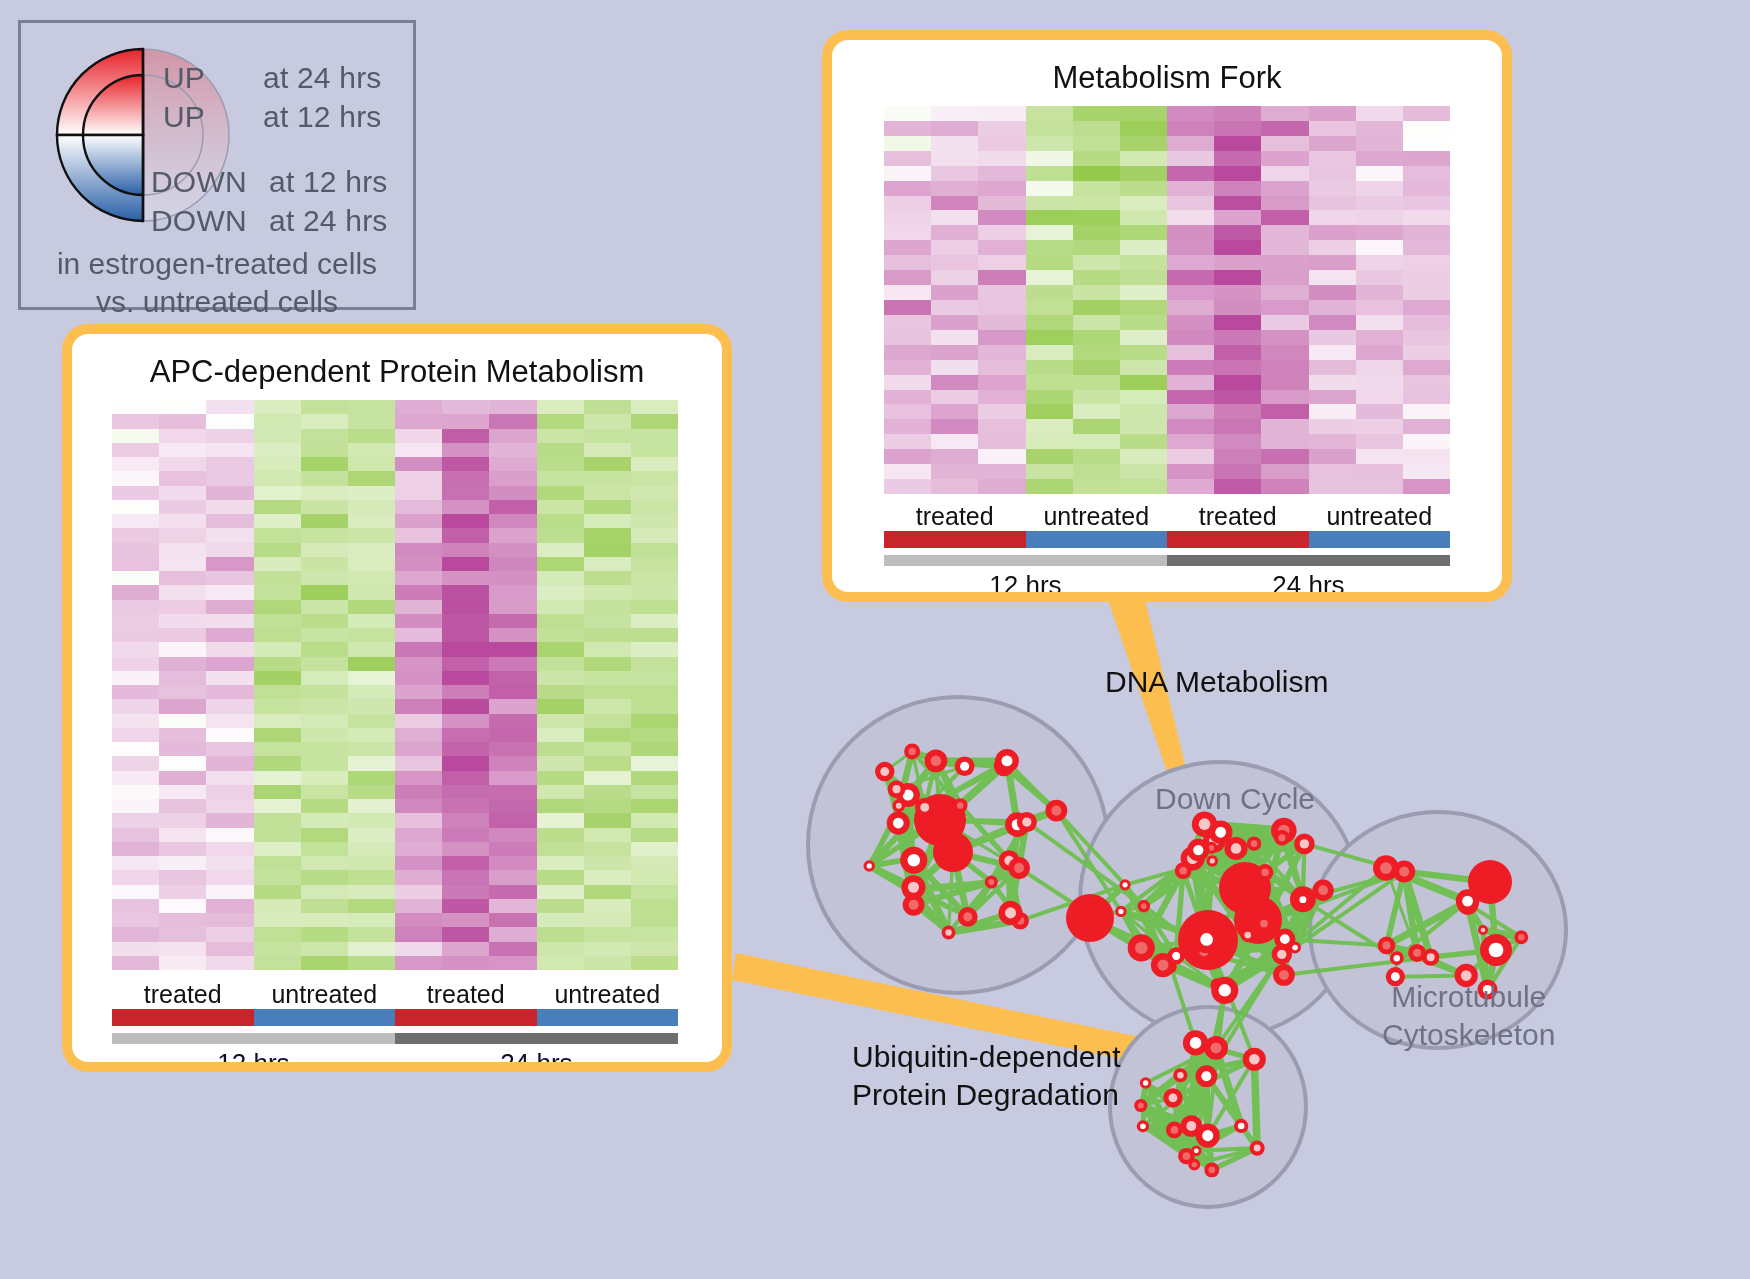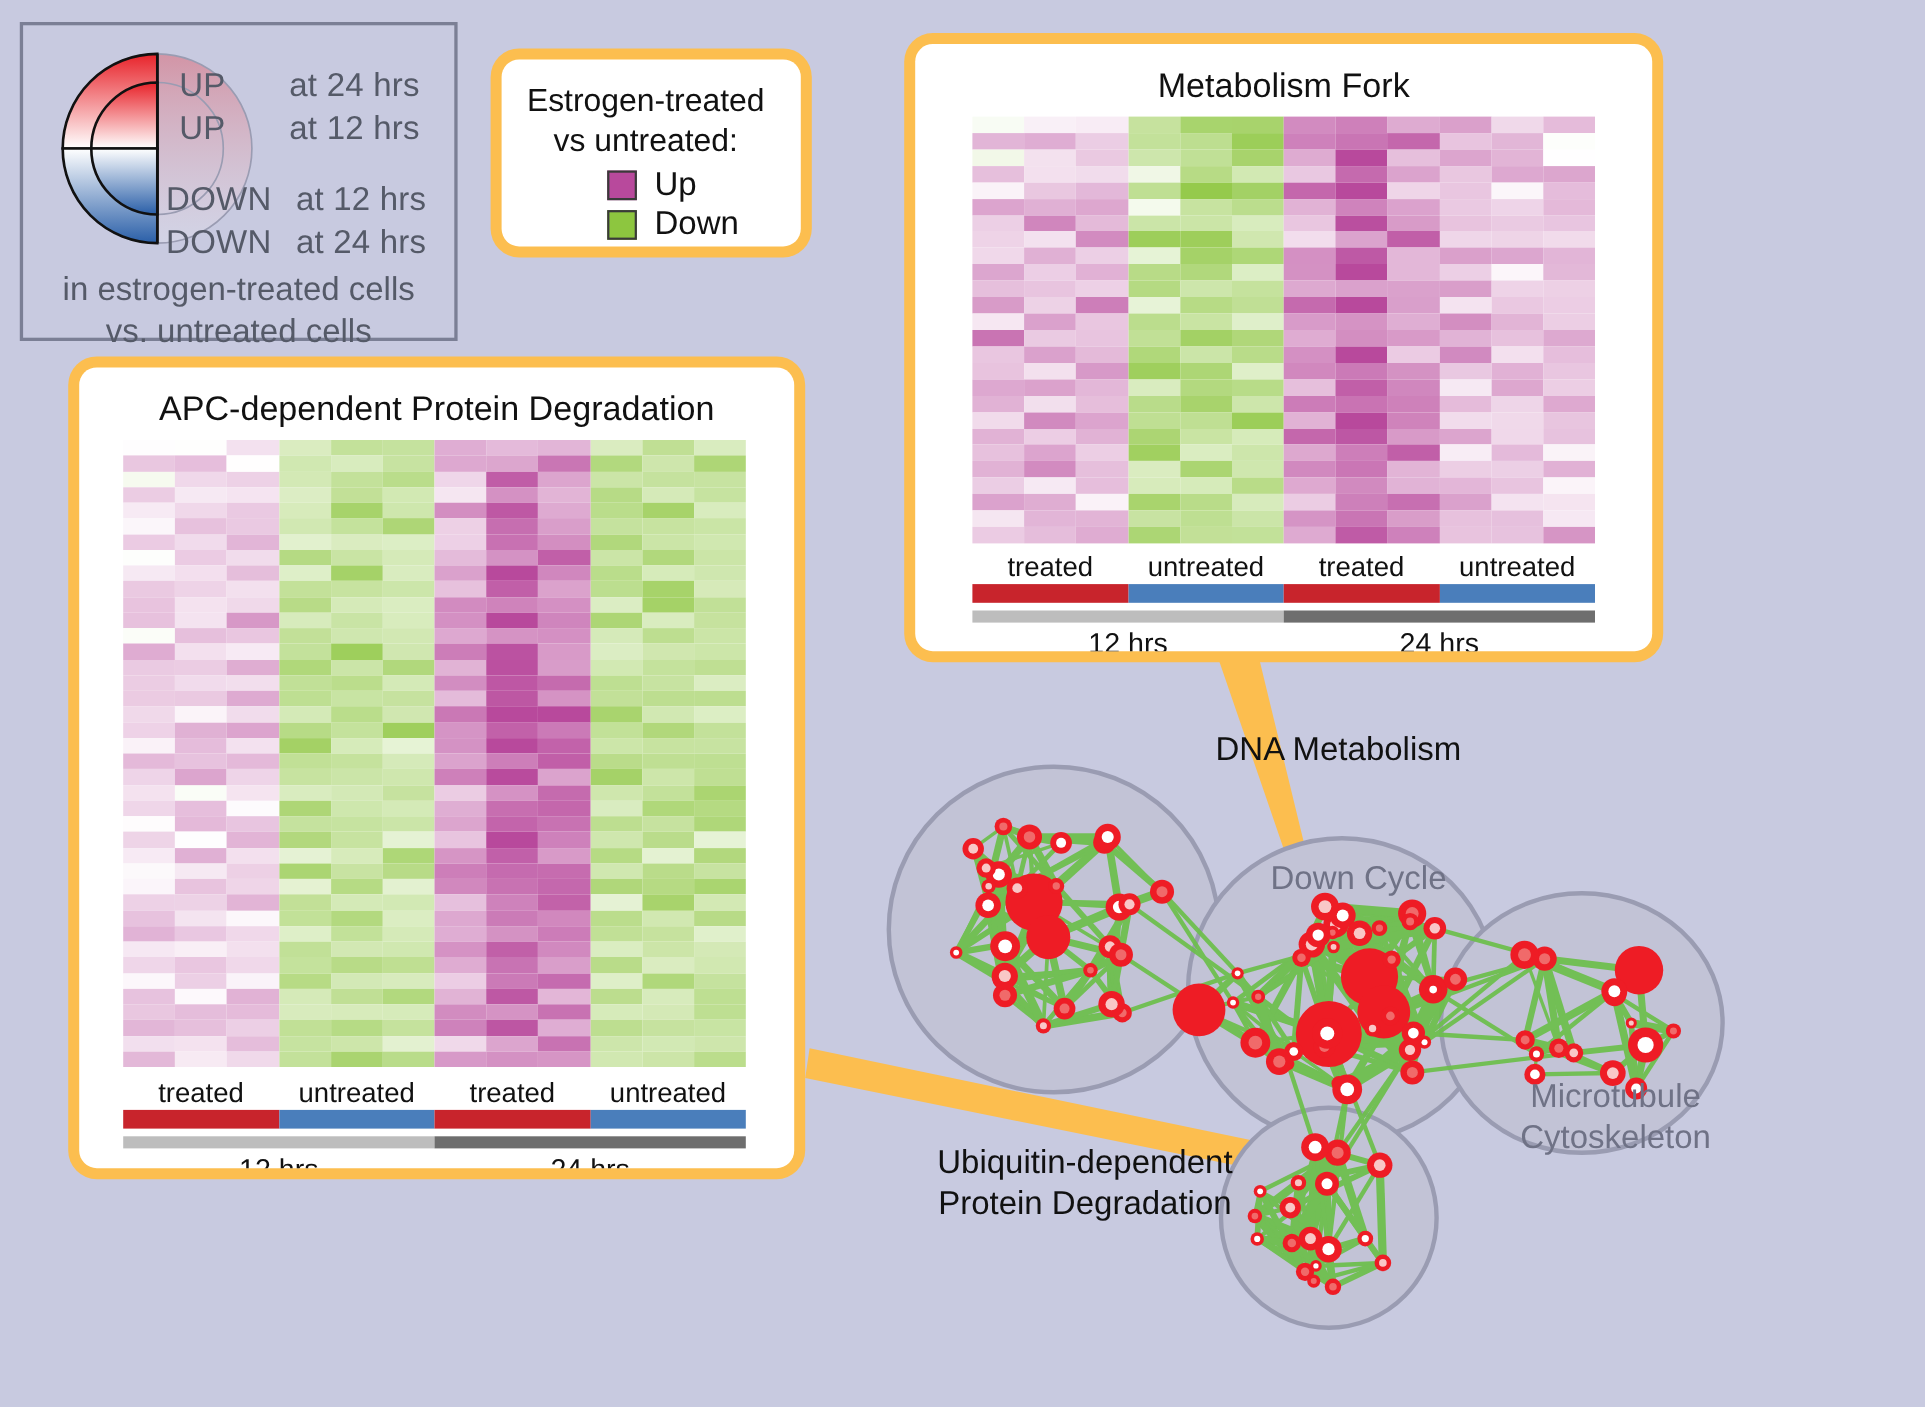--- a/index.html
+++ b/index.html
@@ -68,21 +68,21 @@
   .axis-labels{display:grid;grid-template-columns:repeat(4,1fr);}
   .axis-labels div{text-align:center;font-size:25px;color:#111;}
   .tu-bar{display:grid;grid-template-columns:repeat(4,1fr);height:17px;}
   .hrs-bar{display:grid;grid-template-columns:repeat(2,1fr);height:11px;margin-top:7px;}
   .hrs-labels{display:grid;grid-template-columns:repeat(2,1fr);margin-top:4px;}
   .hrs-labels div{text-align:center;font-size:26px;color:#111;}
 
   
   .net{position:absolute;left:790px;top:620px;width:800px;height:600px;}
   .net-label{
-    position:absolute;white-space:pre-line;font-size:30px;line-height:38px;text-align:center;
+    position:absolute;white-space:pre-line;font-size:30px;line-height:38px;
   }
   svg{display:block;}
 </style>
 </head>
 <body>
 
 <div id="stage">
 
   <div class="keybox">
     <svg class="wheel" viewBox="0 0 180 180">
@@ -125,38 +125,20 @@
     <div class="key-label" style="left:242px;top:77px;">at 12 hrs</div>
     <div class="key-label" style="left:130px;top:142px;">DOWN</div>
     <div class="key-label" style="left:248px;top:142px;">at 12 hrs</div>
     <div class="key-label" style="left:130px;top:181px;">DOWN</div>
     <div class="key-label" style="left:248px;top:181px;">at 24 hrs</div>
 
     <div class="key-foot" style="top:260px;">vs. untreated cells</div>
     <div class="key-foot" style="top:222px;">in estrogen-treated cells</div>
   </div>
 
-  <div class="panel legend-panel">
-    <div class="panel-inner">
-      <div class="legend-text">
-        <div>Estrogen-treated</div>
-        <div>vs untreated:</div>
-      </div>
-      <div class="legend-rows">
-        <div class="legend-row">
-          <i class="swatch" id="sw-up" style="background: rgb(184, 73, 156);"></i>
-          <span>Up</span>
-        </div>
-        <div class="legend-row">
-          <i class="swatch" id="sw-down" style="background: rgb(141, 198, 63);"></i>
-          <span>Down</span>
-        </div>
-      </div>
-    </div>
-  </div>
 
   <div class="panel hm-panel-rf">
     <div class="panel-inner">
       <div class="panel-title" style="top:20px;">Metabolism Fork</div>
       <div class="hm-wrap" id="hm-rf" style="left:52px;top:66px;width:566px;height:388px;">
         <div class="hm-grid" id="grid-rf" style="grid-template-columns: repeat(12, 1fr);">
             <div class="hm-cell" style="height: 14.9231px; background: rgb(248, 252, 244);"></div>
             <div class="hm-cell" style="height: 14.9231px; background: rgb(249, 240, 247);"></div>
             <div class="hm-cell" style="height: 14.9231px; background: rgb(248, 236, 245);"></div>
             <div class="hm-cell" style="height: 14.9231px; background: rgb(198, 226, 158);"></div>
@@ -490,21 +472,21 @@
         <div class="hrs-labels" id="hl-rf">
             <div>12 hrs</div>
             <div>24 hrs</div>
           </div>
       </div>
     </div>
   </div>
 
   <div class="panel hm-panel-apc">
     <div class="panel-inner">
-      <div class="panel-title" style="top:20px;">APC-dependent Protein Degradation</div>
+      <div class="panel-title" style="top:20px;">APC-dependent Protein Metabolism</div>
       <div class="hm-wrap" id="hm-apc" style="left:40px;top:66px;width:566px;height:570px;">
         <div class="hm-grid" id="grid-apc" style="grid-template-columns: repeat(12, 1fr);">
             <div class="hm-cell" style="height: 14.25px; background: rgb(254, 253, 254);"></div>
             <div class="hm-cell" style="height: 14.25px; background: rgb(254, 254, 253);"></div>
             <div class="hm-cell" style="height: 14.25px; background: rgb(243, 225, 239);"></div>
             <div class="hm-cell" style="height: 14.25px; background: rgb(218, 236, 192);"></div>
             <div class="hm-cell" style="height: 14.25px; background: rgb(195, 225, 154);"></div>
             <div class="hm-cell" style="height: 14.25px; background: rgb(197, 226, 158);"></div>
             <div class="hm-cell" style="height: 14.25px; background: rgb(223, 173, 211);"></div>
             <div class="hm-cell" style="height: 14.25px; background: rgb(228, 186, 218);"></div>

